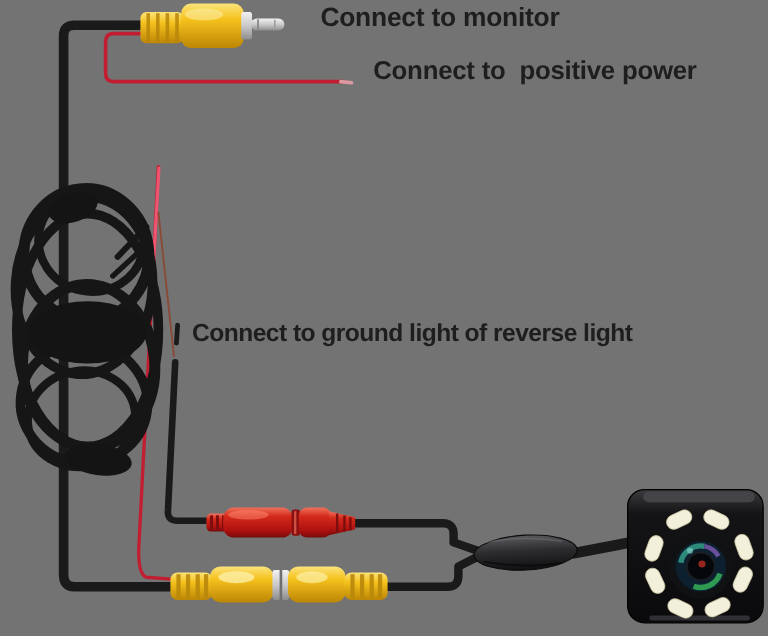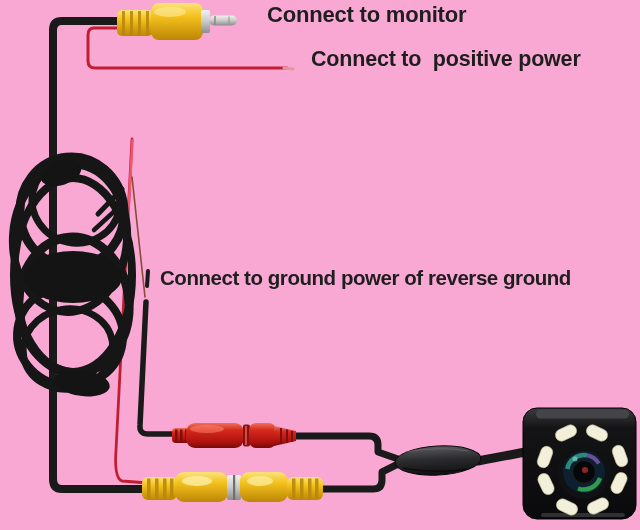--- a/index.html
+++ b/index.html
@@ -1,17 +1,17 @@
 <!DOCTYPE html>
 <html><head>
 <meta charset="utf-8">
 <style>
   html,body{margin:0;padding:0;background:#ffffff;}
   .scene{
-    position:relative;width:640px;height:530px;background:#f9a8d4;overflow:hidden;
+    position:relative;width:640px;height:530px;background:#737373;overflow:hidden;
     font-family:"Liberation Sans",sans-serif;
   }
   .scene svg{position:absolute;left:0;top:0;}
   .label{
     position:absolute;font-weight:700;color:#1e1e1e;white-space:pre;
     line-height:1.15;letter-spacing:-0.2px;
   }
   .lbl-monitor{left:267px;top:2px;font-size:22px;}
   .lbl-positive{left:311px;top:47px;font-size:21.5px;text-align:center;}
   .lbl-rev-pos{left:160px;top:168px;font-size:20.5px;letter-spacing:-0.45px;}
@@ -182,15 +182,15 @@
         <path d="M600,478 A17,17 0 0 1 578,488.5" fill="none" stroke="#2f9a52" stroke-width="4.5"></path>
         <circle cx="584" cy="472" r="11.5" fill="#05070a" stroke="#1a1d22" stroke-width="1.5"></circle>
         <circle cx="585" cy="470" r="3" fill="#96251f"></circle>
         <circle cx="575" cy="459" r="2.5" fill="#7fd0c8" opacity="0.7"></circle>
       </g>
     </g>
   </svg>
 
   <div class="label lbl-monitor">Connect to monitor</div>
   <div class="label lbl-positive">Connect to  positive power</div>
-  <div class="label lbl-rev-gnd">Connect to ground power of reverse ground</div>
+  <div class="label lbl-rev-gnd">Connect to ground light of reverse light</div>
 
 </div>
 
 </body></html>

